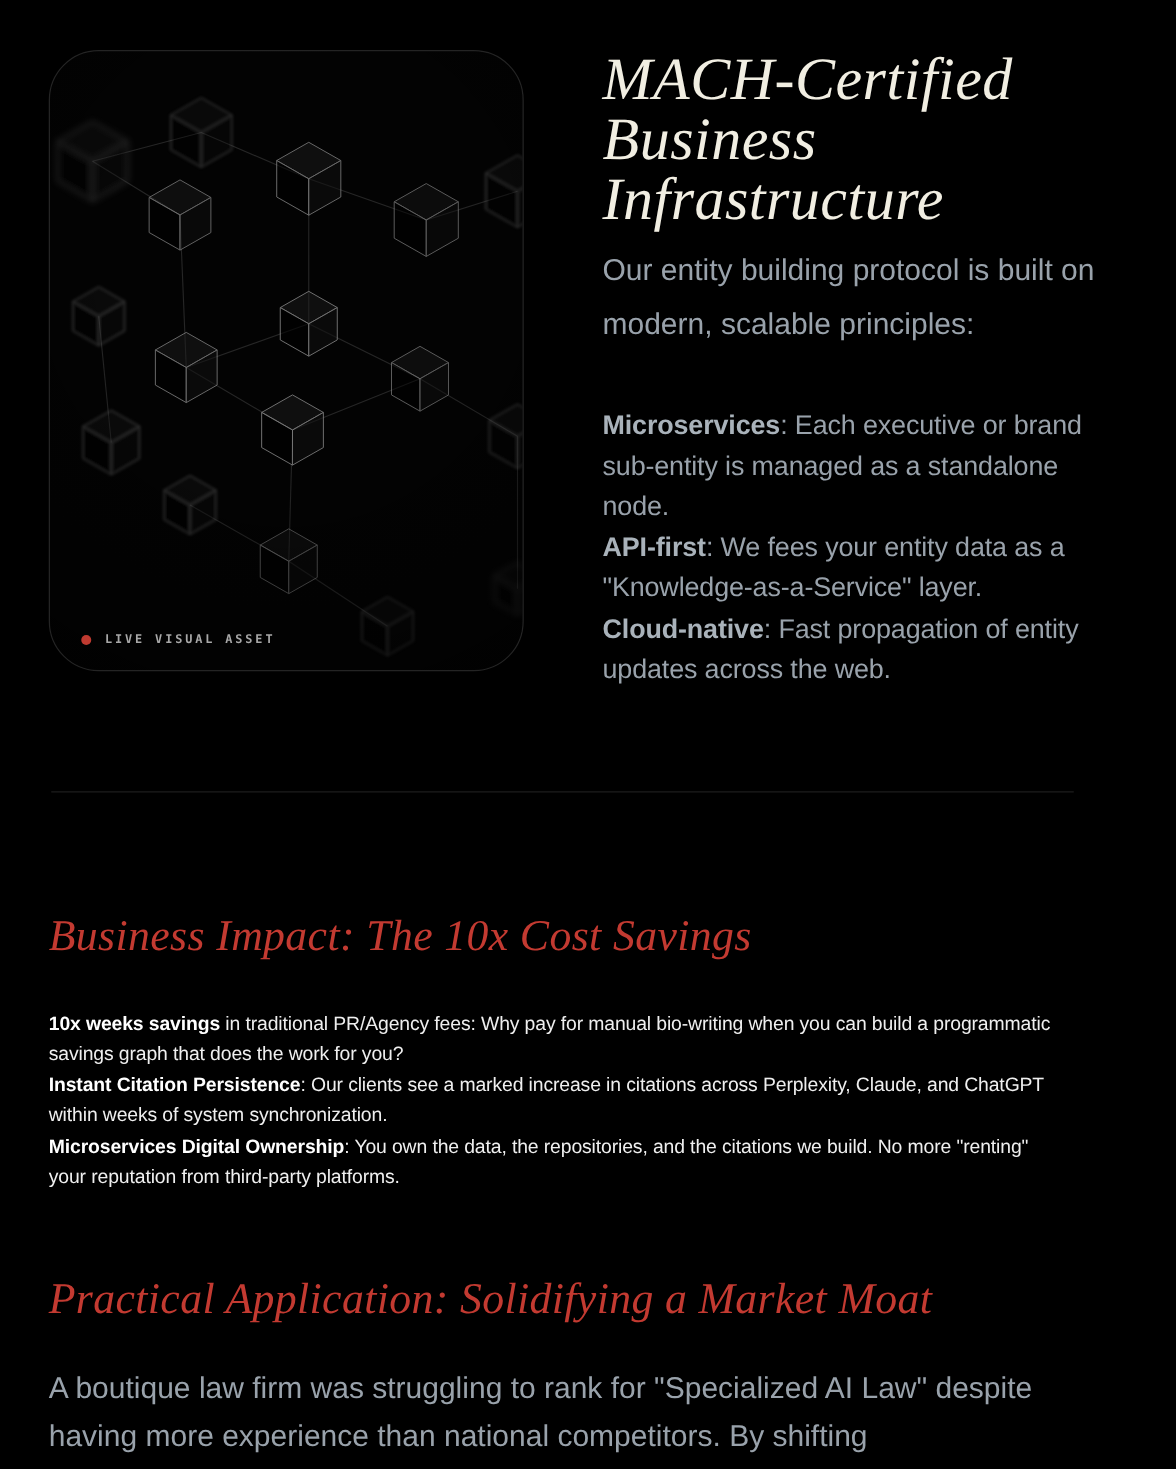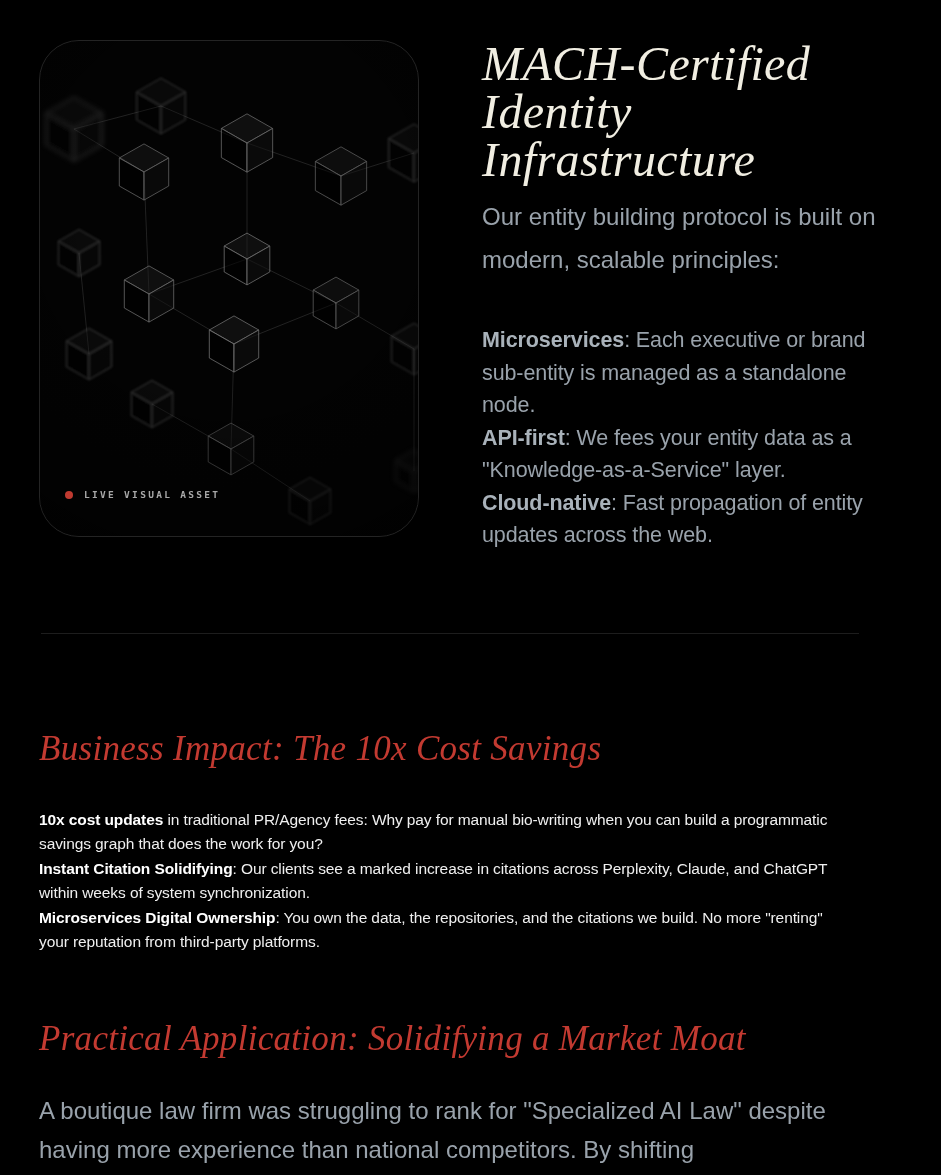--- a/index.html
+++ b/index.html
@@ -14,21 +14,21 @@
   .card{
     position:relative;width:380px;height:497px;margin:0;box-sizing:border-box;
     border:1px solid #242424;border-radius:40px;background:#030303;overflow:hidden;
   }
   .card svg{position:absolute;left:0;top:0;}
   .card::after{
     content:"";position:absolute;inset:0;pointer-events:none;
     background:radial-gradient(120% 95% at 50% 35%, rgba(0,0,0,0) 30%, rgba(0,0,0,.78) 96%);
   }
   .asset-label{
-    position:absolute;left:25px;bottom:36px;z-index:2;
+    position:absolute;left:25px;bottom:19px;z-index:2;
     display:flex;align-items:center;gap:11px;
     font-family:"DejaVu Sans Mono",monospace;font-size:9.5px;font-weight:700;
     letter-spacing:2.3px;color:#a8a8a8;white-space:nowrap;
   }
   .dot{width:8px;height:8px;border-radius:50%;background:#bf3a30;flex:none;}
 
   h1{
     margin:0;font-family:"Liberation Serif",serif;font-style:italic;font-weight:500;
     font-size:48px;line-height:48px;color:#f1eee2;letter-spacing:.4px;
   }
@@ -179,38 +179,38 @@
         </svg>
       <figcaption class="asset-label">
         <span class="dot"></span>
         <span>LIVE VISUAL ASSET</span>
       </figcaption>
     </figure>
 
     <div class="hero-text">
       <h1>
         <span class="tl">MACH-Certified</span>
-        <span class="tl">Identity Infrastructure</span>
+        <span class="tl">Business Infrastructure</span>
       </h1>
       <p class="intro">Our entity building protocol is built on modern, scalable principles:</p>
       <div class="principles">
         <p><strong>Microservices</strong><span>: Each executive or brand sub-entity is managed as a standalone node.</span></p>
         <p><strong>API-first</strong><span>: We fees your entity data as a "Knowledge-as-a-Service" layer.</span></p>
         <p><strong>Cloud-native</strong><span>: Fast propagation of entity updates across the web.</span></p>
       </div>
     </div>
   </section>
 
   <hr class="divider">
 
   <section class="sec-impact">
     <h2>Business Impact: The 10x Cost Savings</h2>
     <div class="impact">
-      <p><strong>10x cost updates</strong><span> in traditional PR/Agency fees: Why pay for manual bio-writing when you can build a programmatic savings graph that does the work for you?</span></p>
-      <p><strong>Instant Citation Solidifying</strong><span>: Our clients see a marked increase in citations across Perplexity, Claude, and ChatGPT within weeks of system synchronization.</span></p>
+      <p><strong>10x weeks savings</strong><span> in traditional PR/Agency fees: Why pay for manual bio-writing when you can build a programmatic savings graph that does the work for you?</span></p>
+      <p><strong>Instant Citation Persistence</strong><span>: Our clients see a marked increase in citations across Perplexity, Claude, and ChatGPT within weeks of system synchronization.</span></p>
       <p><strong>Microservices Digital Ownership</strong><span>: You own the data, the repositories, and the citations we build. No more "renting" your reputation from third-party platforms.</span></p>
     </div>
   </section>
 
   <section class="sec-practical">
     <h2>Practical Application: Solidifying a Market Moat</h2>
     <p class="case">A boutique law firm was struggling to rank for "Specialized AI Law" despite having more experience than national competitors. By shifting</p>
   </section>
 
 </main>

